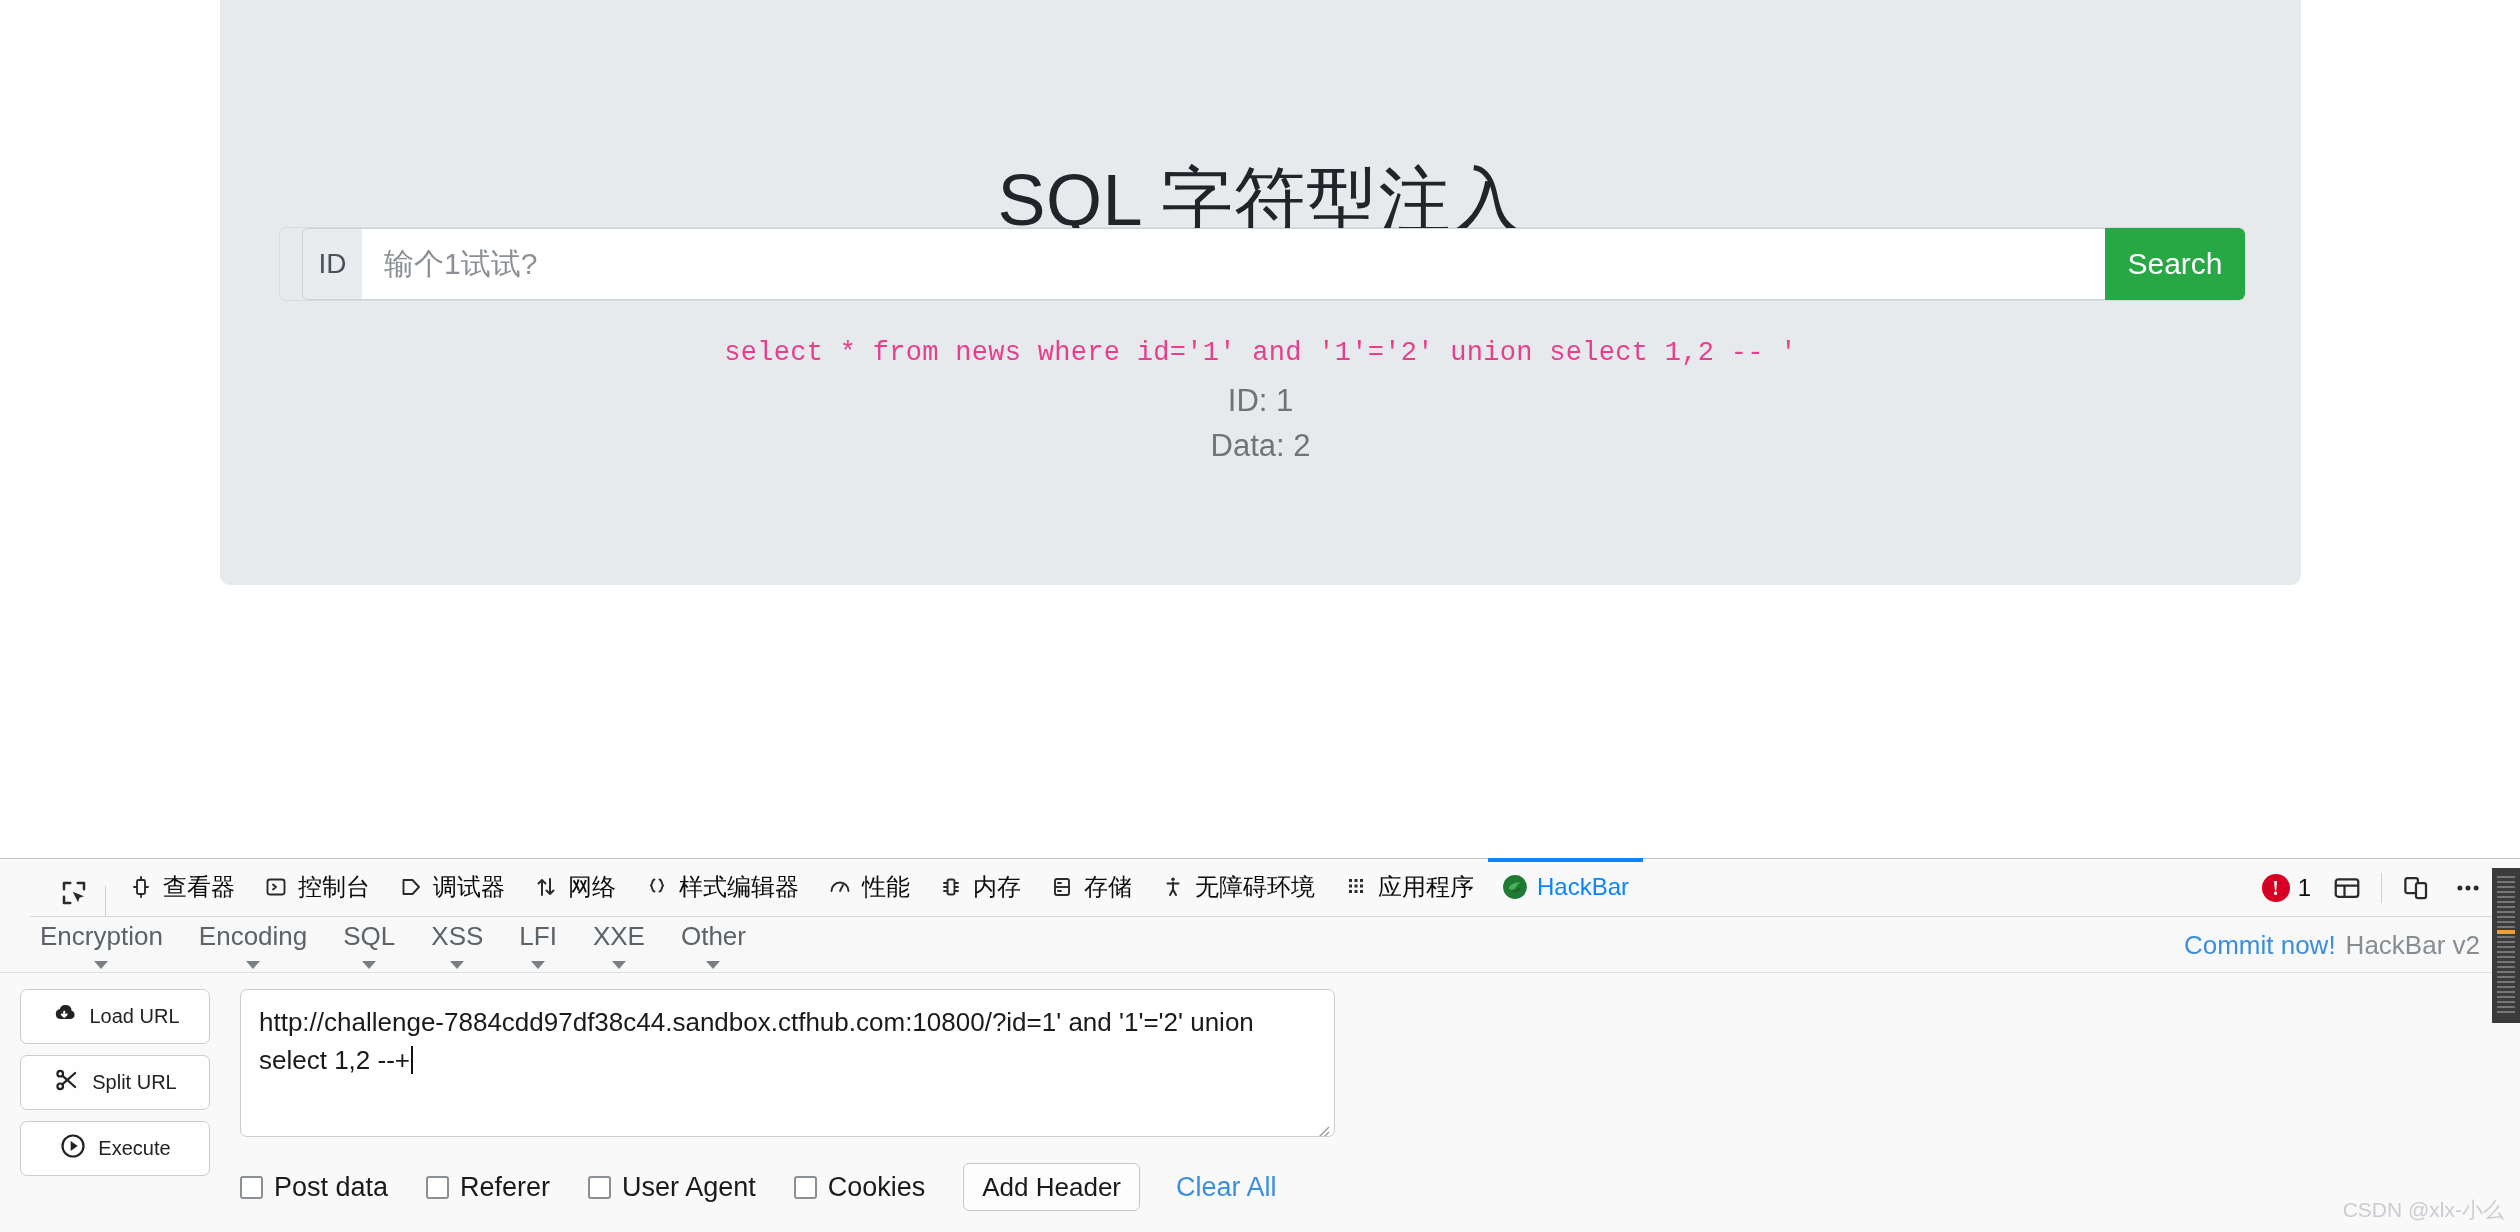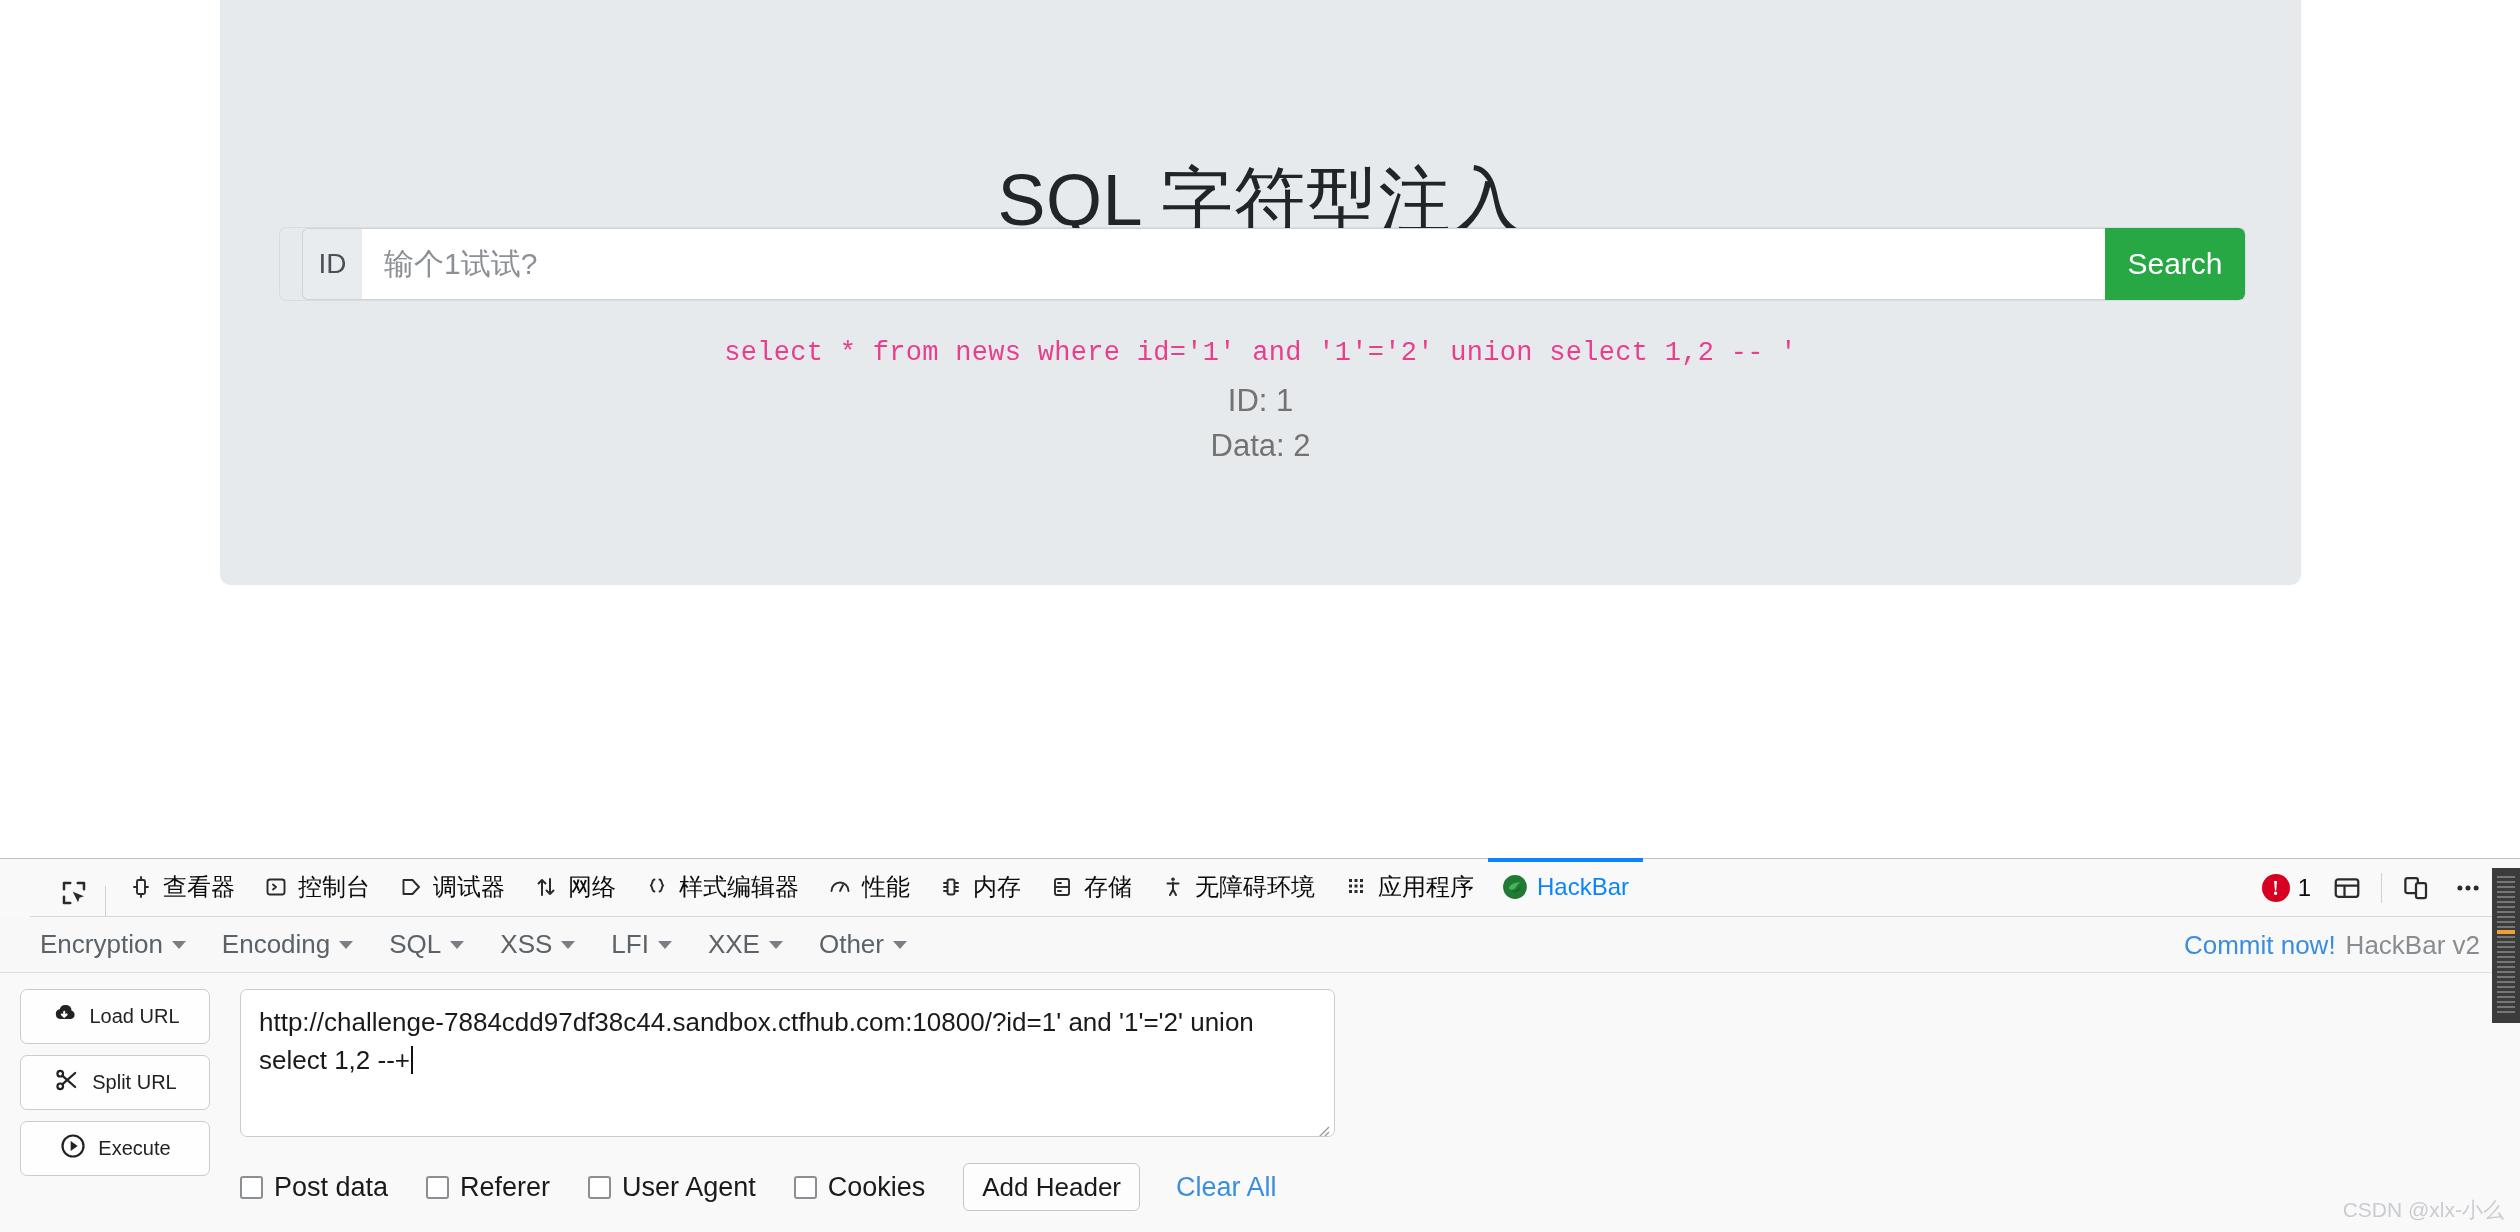--- a/index.html
+++ b/index.html
@@ -112,21 +112,21 @@
   .dt-vsep { width:1px;height:30px;background:#d0d0d4;margin:0 6px; }
 
   
   .hb-menu {
     position:relative; height:56px; width:100%;
     background:#f8f8f8; border-bottom:1px solid #e0e0e0;
     display:flex; align-items:center; padding-left:22px;
   }
   .hb-menu-item {
     font-size:26px; color:#5b6268; padding:0 18px; cursor:pointer;
-    display:flex; align-items:center; gap:9px;
+    display:flex; align-items:center; gap:9px;flex-direction:column;
   }
   .caret {
     width:0;height:0;border-left:7px solid transparent;border-right:7px solid transparent;
     border-top:8px solid #7a7f85; display:inline-block;
   }
   .hb-right {
     position:absolute; right:40px; top:0; height:56px; display:flex; align-items:center; gap:10px;
     font-size:26px;
   }
   .hb-commit { color:#3b8ede; cursor:pointer; }

